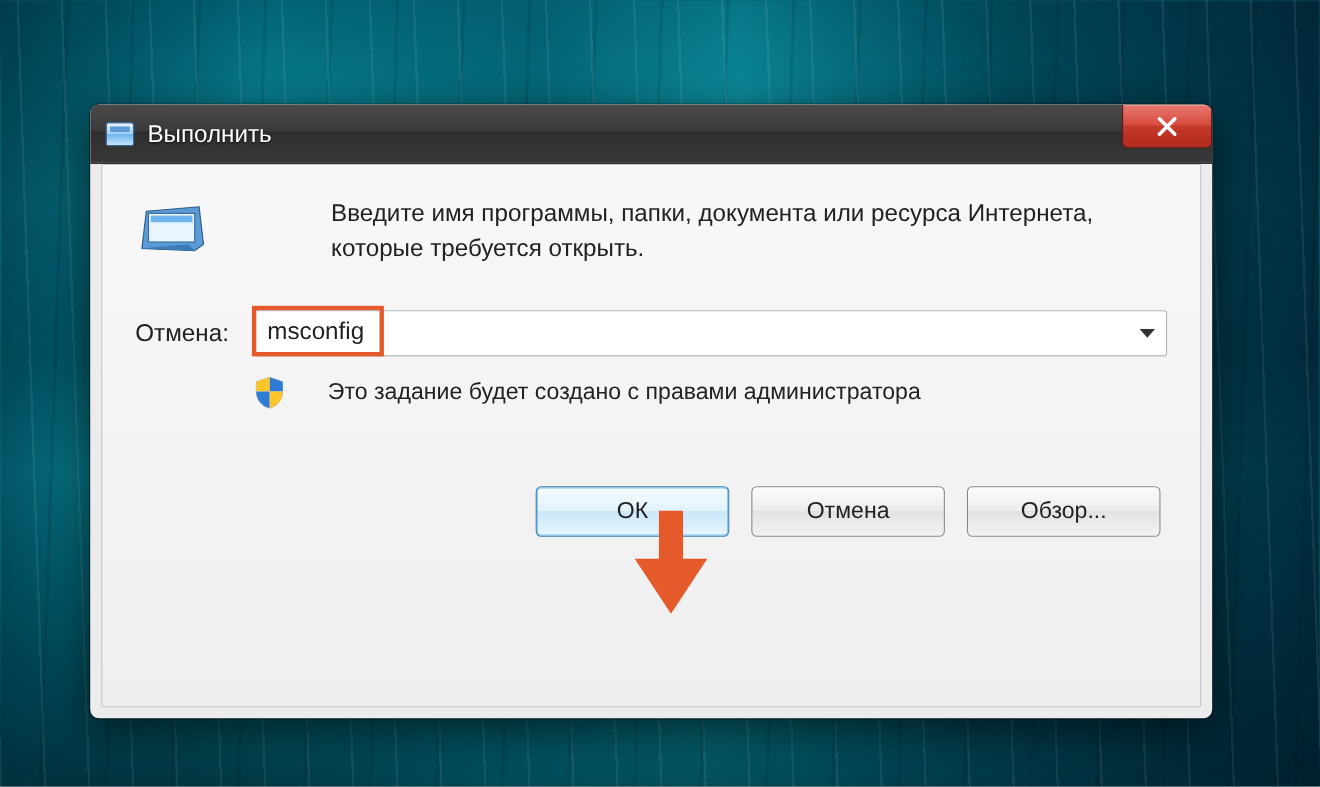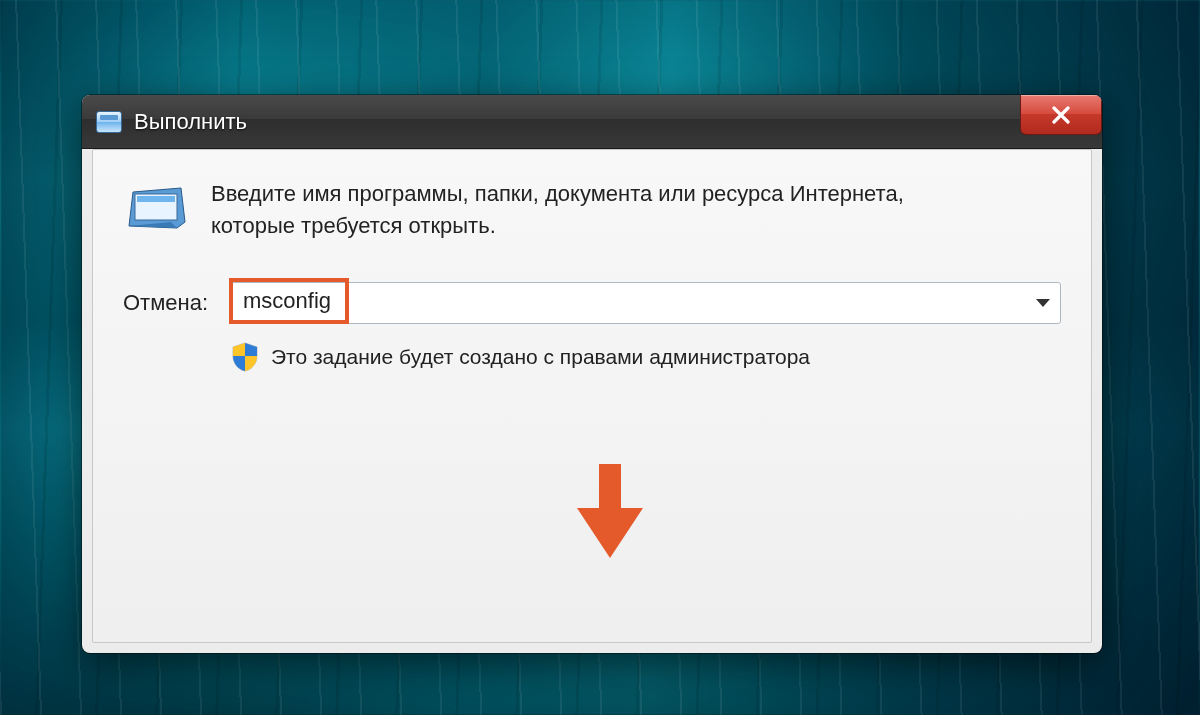--- a/index.html
+++ b/index.html
@@ -69,21 +69,21 @@
       box-shadow: inset 0 1px 0 rgba(255,255,255,0.4);
       cursor: pointer;
     }
     .dialog-body {
       position:absolute; left:10px; right:10px; top:54px; bottom:10px;
       background: linear-gradient(180deg, #f8f8f8, #efefef);
       border: 1px solid #c8c8c8;
       border-radius: 2px;
       padding: 28px 30px 20px 30px;
     }
-    .desc-row { display:flex; align-items:flex-start; }
+    .desc-row { display:flex; align-items:flex-start;justify-content:space-between; }
     .run-icon {
       width: 60px; height: 52px;
       margin-right: 24px; margin-top: 4px; margin-left: 4px;
       flex-shrink:0;
     }
     .desc-text { font-size: 22px; color: #222; line-height: 1.45; max-width: 760px; }
     .open-row { display:flex; align-items:center; margin-top: 40px; }
     .open-label { font-size: 22px; color:#222; width: 108px; }
     .combo {
       flex: 1; height: 42px;
@@ -98,21 +98,21 @@
       padding: 6px 14px 6px 10px;
       border: 4px solid #e55a2b;
       background: transparent;
     }
     .combo-text { font-size: 22px; color:#222; }
     .combo-arrow {
       position:absolute; right:10px; top:50%; transform:translateY(-50%);
       width:0; height:0; border-left:7px solid transparent; border-right:7px solid transparent;
       border-top:8px solid #333;
     }
-    .admin-row { display:flex; align-items:center; margin-top: 18px; margin-left: 108px; }
+    .admin-row { display:flex; align-items:center; margin-top: 18px; margin-left: 108px; gap: 27px; }
     .shield-icon { width: 28px; height: 30px; margin-right: 12px; flex-shrink:0; }
     .admin-text { font-size: 21px; color:#222; }
     .button-row {
       display:flex; justify-content:flex-end; gap: 20px;
       margin-top: 70px; padding-right: 6px;
     }
     .btn {
       min-width: 176px; height: 46px;
       font-size: 21px; color:#222;
       background: linear-gradient(180deg, #fdfdfd, #ececec 48%, #e3e3e3 50%, #f2f2f2);
@@ -181,15 +181,20 @@
         <path d="M14 14 L26 14 C26 22 20 28 14 29 Z" fill="#ffc528"></path>
         <path d="M14 14 L2 14 C2 22 8 28 14 29 Z" fill="#2e7cd6"></path>
       </svg>
       <div class="admin-text">Это задание будет создано с правами администратора</div>
     </div>
 
     <svg class="arrow-indicator" viewBox="0 0 72 94">
       <path d="M28 0 L50 0 L50 44 L72 44 L39 94 L6 44 L28 44 Z" fill="#e55a2b"></path>
     </svg>
 
+    <div class="button-row">
+      <button class="btn default">ОК</button>
+      <button class="btn">Отмена</button>
+      <button class="btn">Обзор...</button>
+    </div>
 
   </div>
 </div>
 
 </body></html>

